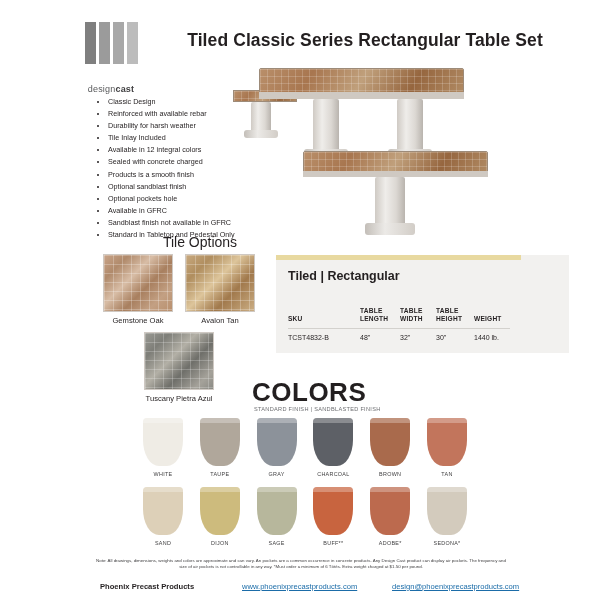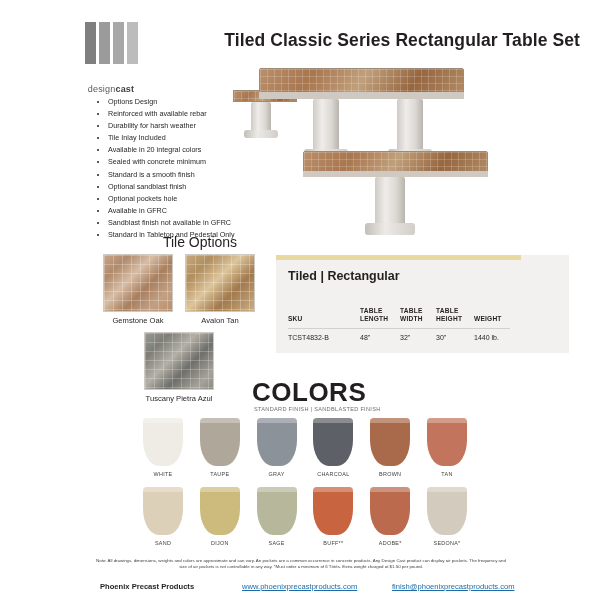--- a/index.html
+++ b/index.html
@@ -30,21 +30,21 @@
   }
   .logo-mark .bar {
     position: absolute; background: #7f7f7f;
   }
   .logo-text {
     margin-top: 20px; font-size: 9px; letter-spacing: .2px; color: #58595b;
   }
   .logo-text b { color: #414042; }
   .header-title {
     position: absolute; left: 150px; top: 12px; width: 430px;
-    text-align: right;
+    text-align: center;
     font-size: 17.5px; font-weight: bold; color: #231f20;
     letter-spacing: .1px;
   }
 
   
   .product-art {
     position: absolute; left: 225px; top: 58px; width: 300px; height: 175px;
   }
   .tabletop {
     position: absolute;
@@ -230,27 +230,27 @@
     <div class="tabletop" style="left:78px; top:93px; width:185px; height:22px; border-radius:2px;">
       <div class="tile-skin"></div>
     </div>
     <div style="position:absolute; left:78px; top:113px; width:185px; height:6px; background:#cfc9c2;"></div>
     <div class="pedestal" style="left:150px; top:119px; width:30px; height:48px;"></div>
     <div class="ped-base" style="left:140px; top:165px; width:50px; height:12px; border-radius:3px;"></div>
   </div>
 
   <div class="features">
     <ul>
-      <li>Options Design</li>
+      <li>Classic Design</li>
       <li>Reinforced with available rebar</li>
       <li>Durability for harsh weather</li>
       <li>Tile Inlay Included</li>
-      <li>Available in 20 integral colors</li>
-      <li>Sealed with concrete minimum</li>
-      <li>Standard is a smooth finish</li>
+      <li>Available in 12 integral colors</li>
+      <li>Sealed with concrete charged</li>
+      <li>Products is a smooth finish</li>
       <li>Optional sandblast finish</li>
       <li>Optional pockets hole</li>
       <li>Available in GFRC</li>
       <li>Sandblast finish not available in GFRC</li>
       <li>Standard in Tabletop and Pedestal Only</li>
     </ul>
   </div>
 
   <div class="tile-options-title">Tile Options</div>
 
@@ -349,16 +349,16 @@
         <div class="pot-label">SEDONA*</div>
       </div>
     </div>
   </div>
 
   <div class="disclaimer">Note: All drawings, dimensions, weights and colors are approximate and can vary. An pockets are a common occurrence in concrete products. Any Design Cast product can display air pockets. The frequency and size of air pockets is not controllable in any way. *Must order a minimum of 6 Tōtēs. Extra weight charged at $1.50 per pound.</div>
 
   <div class="footer">
     <div class="footer-brand">Phoenix Precast Products</div>
     <a class="footer-web" href="#">www.phoenixprecastproducts.com</a>
-    <a class="footer-mail" href="#">finish@phoenixprecastproducts.com</a>
+    <a class="footer-mail" href="#">design@phoenixprecastproducts.com</a>
   </div>
 
 </div>
 
 </body></html>

